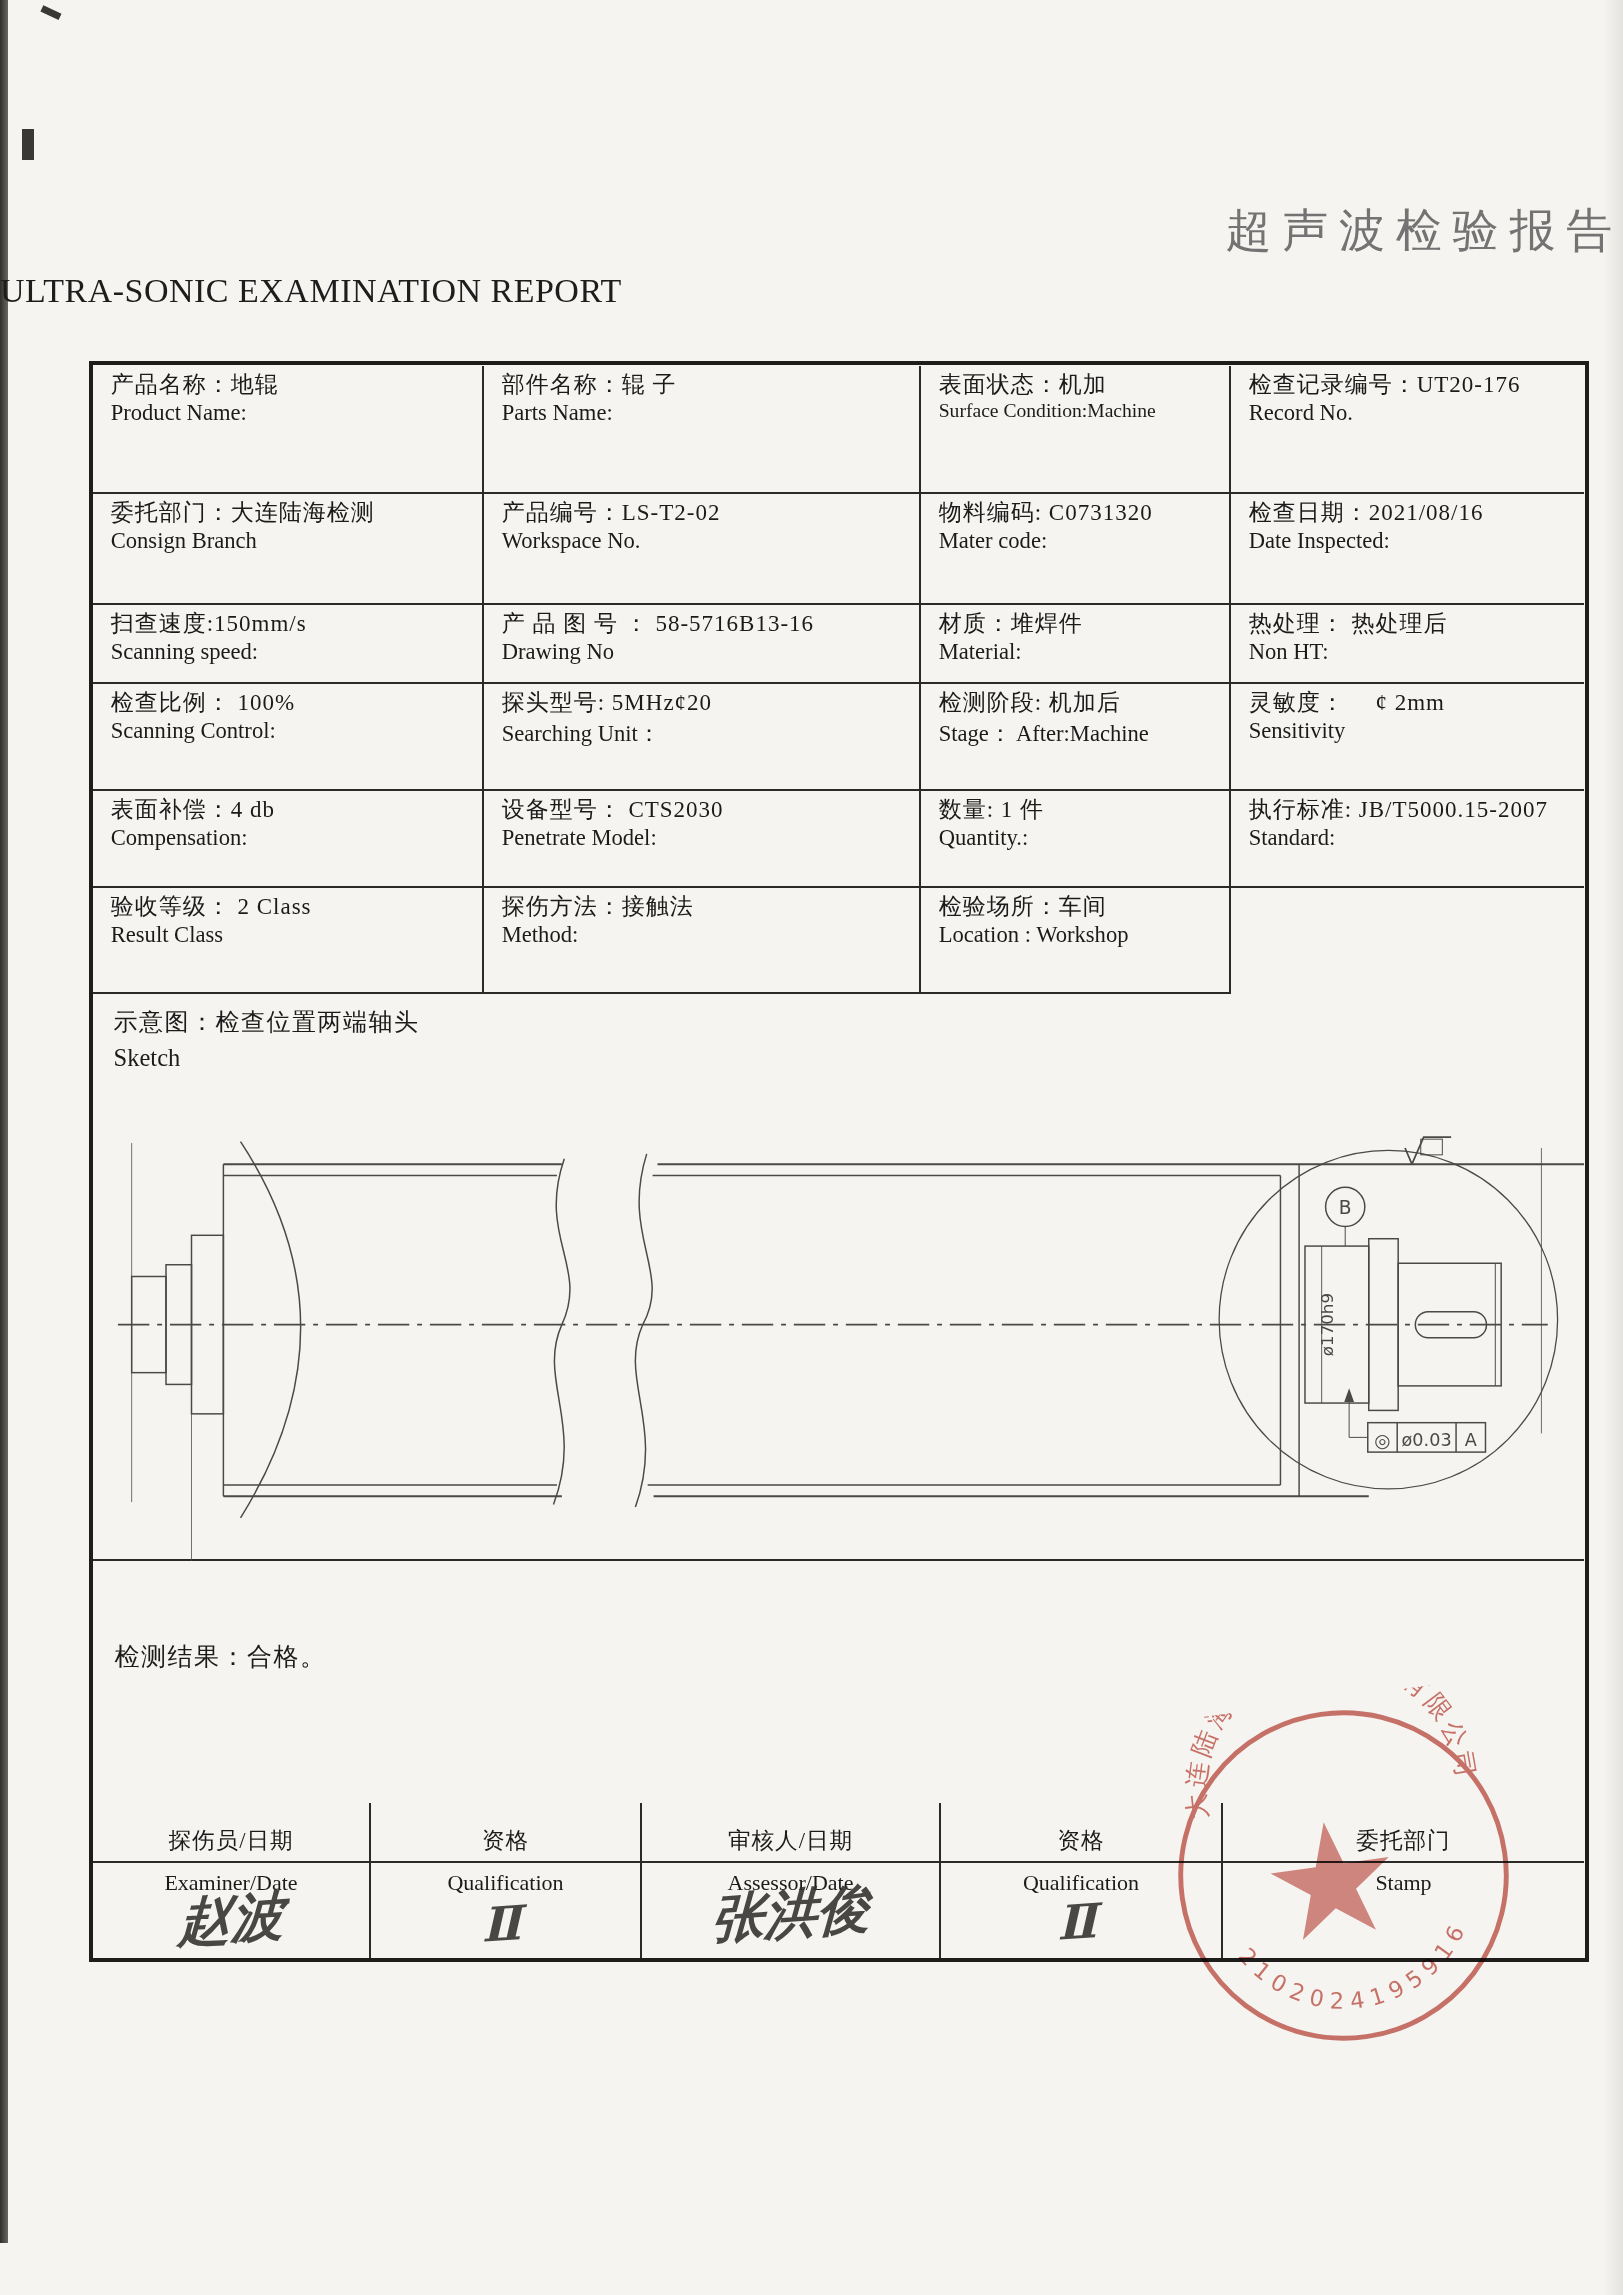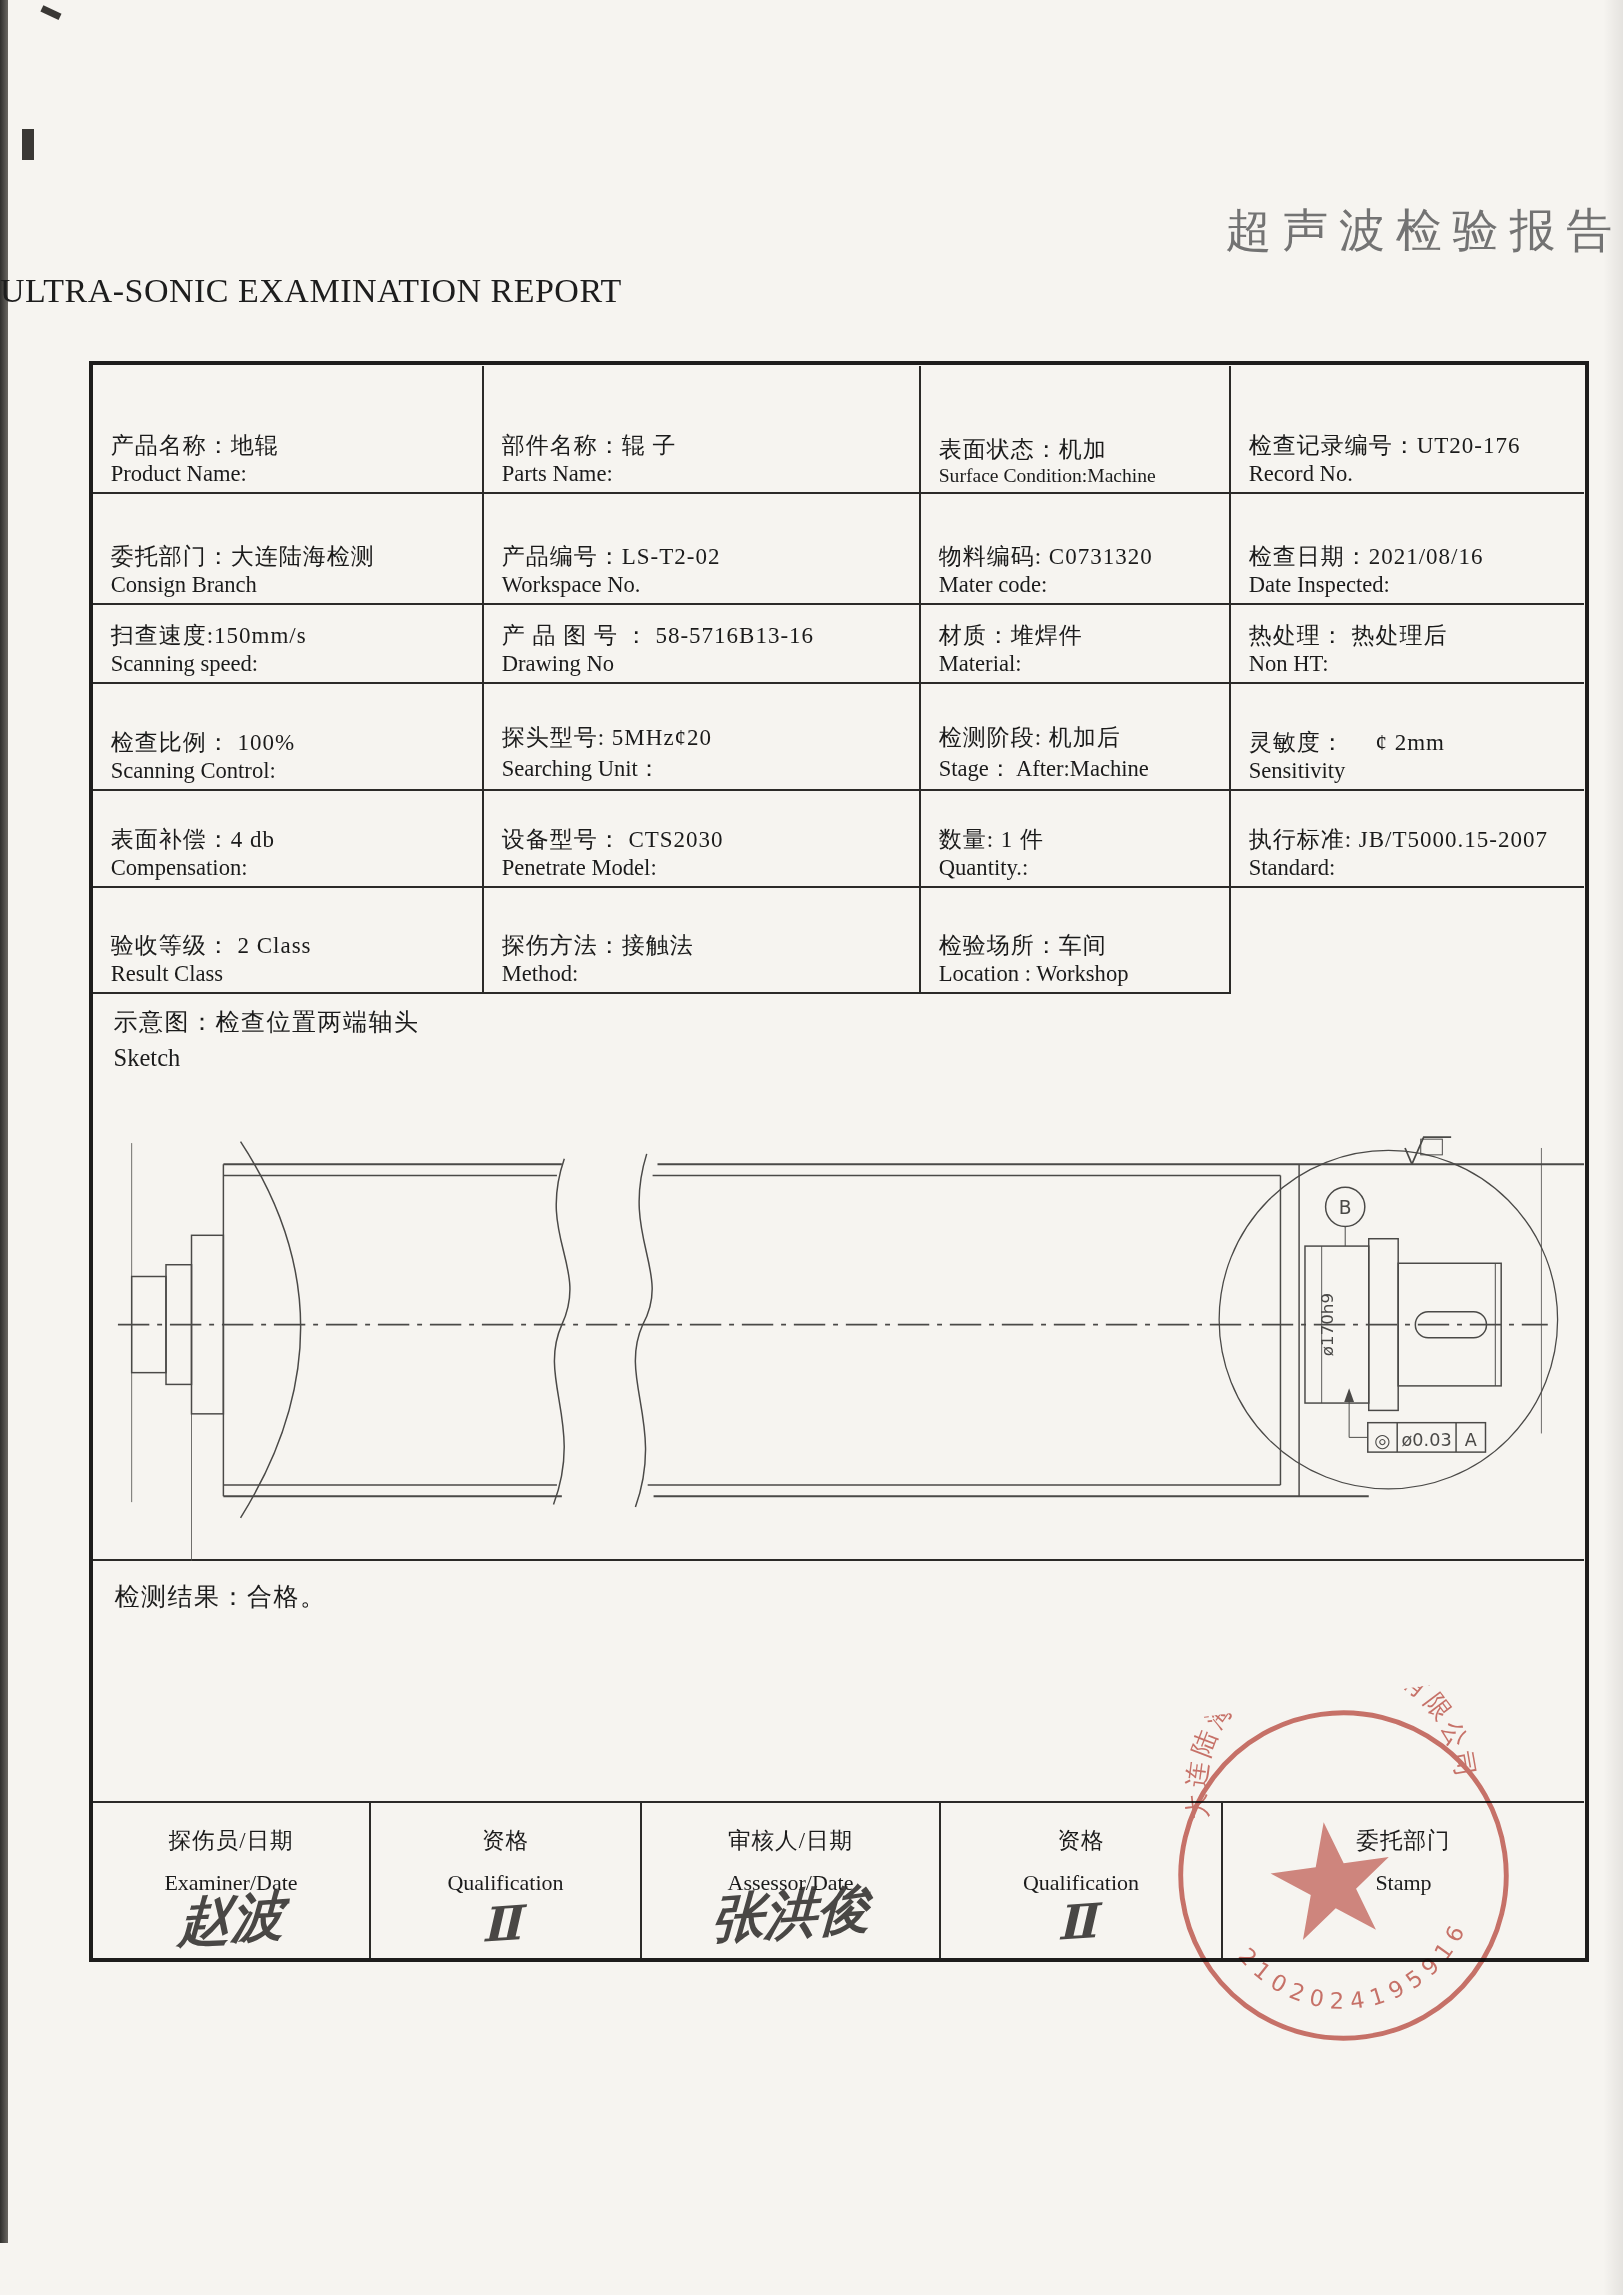--- a/index.html
+++ b/index.html
@@ -17,32 +17,32 @@
 
   .title-cn{left:0;top:200px;width:1623px;text-align:right;font-size:46px;letter-spacing:10.8px;color:#737373;}
   .title-en{left:0;top:272px;width:1623px;text-align:left;font-size:34px;letter-spacing:0.5px;color:#1d1d1d;}
 
   .outer-border{left:89px;top:361px;width:1500px;height:1601px;border:4.4px solid #1e1d1c;box-sizing:border-box;pointer-events:none;z-index:5;}
 
   .info-grid{left:93px;top:366px;width:1491px;height:627px;display:grid;
     grid-template-columns:391px 437px 310px 353px;
     grid-template-rows:128px 111px 79px 107px 97px 106px;}
   .cell{border-right:2px solid #2b2a28;border-bottom:2px solid #2b2a28;box-sizing:border-box;
-    display:flex;flex-direction:column;justify-content:flex-end;
+    display:flex;flex-direction:column;justify-content:flex-start;
     padding:2.9px 4.9px 4.9px 17.7px;overflow:hidden;}
   .cell:nth-child(4n){border-right:none;}
   .cn-line{font-size:23px;letter-spacing:1px;white-space:nowrap;}
   .en-line{font-size:22.6px;white-space:nowrap;}
 
   .sketch-block{left:93px;top:992px;width:1491px;height:569px;border-bottom:2px solid #2b2a28;box-sizing:border-box;}
   .sketch-label-cn{position:absolute;left:20.6px;top:13.7px;font-size:24px;letter-spacing:1.5px;}
   .sketch-label-en{position:absolute;left:20.6px;top:52px;font-size:24.5px;}
   .sketch-svg{position:absolute;left:0;top:0;width:1491px;height:569px;}
 
-  .result-block{left:93px;top:1562px;width:1491px;height:241px;border-bottom:2px solid #2b2a28;box-sizing:border-box;}
+  .result-block{left:93px;top:1622px;width:1491px;height:241px;border-bottom:2px solid #2b2a28;box-sizing:border-box;}
   .result-text{position:absolute;left:21.6px;top:17.7px;font-size:25px;letter-spacing:1.5px;}
 
   .sig-grid{left:93px;top:1803px;width:1491px;height:156px;display:grid;
     grid-template-columns:278px 271px 299px 282px 361px;grid-template-rows:156px;}
   .sig-cell{border-right:2px solid #2b2a28;box-sizing:border-box;position:relative;text-align:center;padding-top:22px;}
   .sig-cell:last-child{border-right:none;}
   .sig-label-cn{font-size:22.6px;letter-spacing:1px;display:block;}
   .sig-label-en{font-size:22px;display:block;margin-top:13.7px;}
   .handwriting{position:absolute;left:0;width:100%;text-align:center;font-size:53px;
     font-style:italic;font-weight:600;color:#32302e;transform:rotate(-4deg) skewX(-6deg);opacity:.88;}

